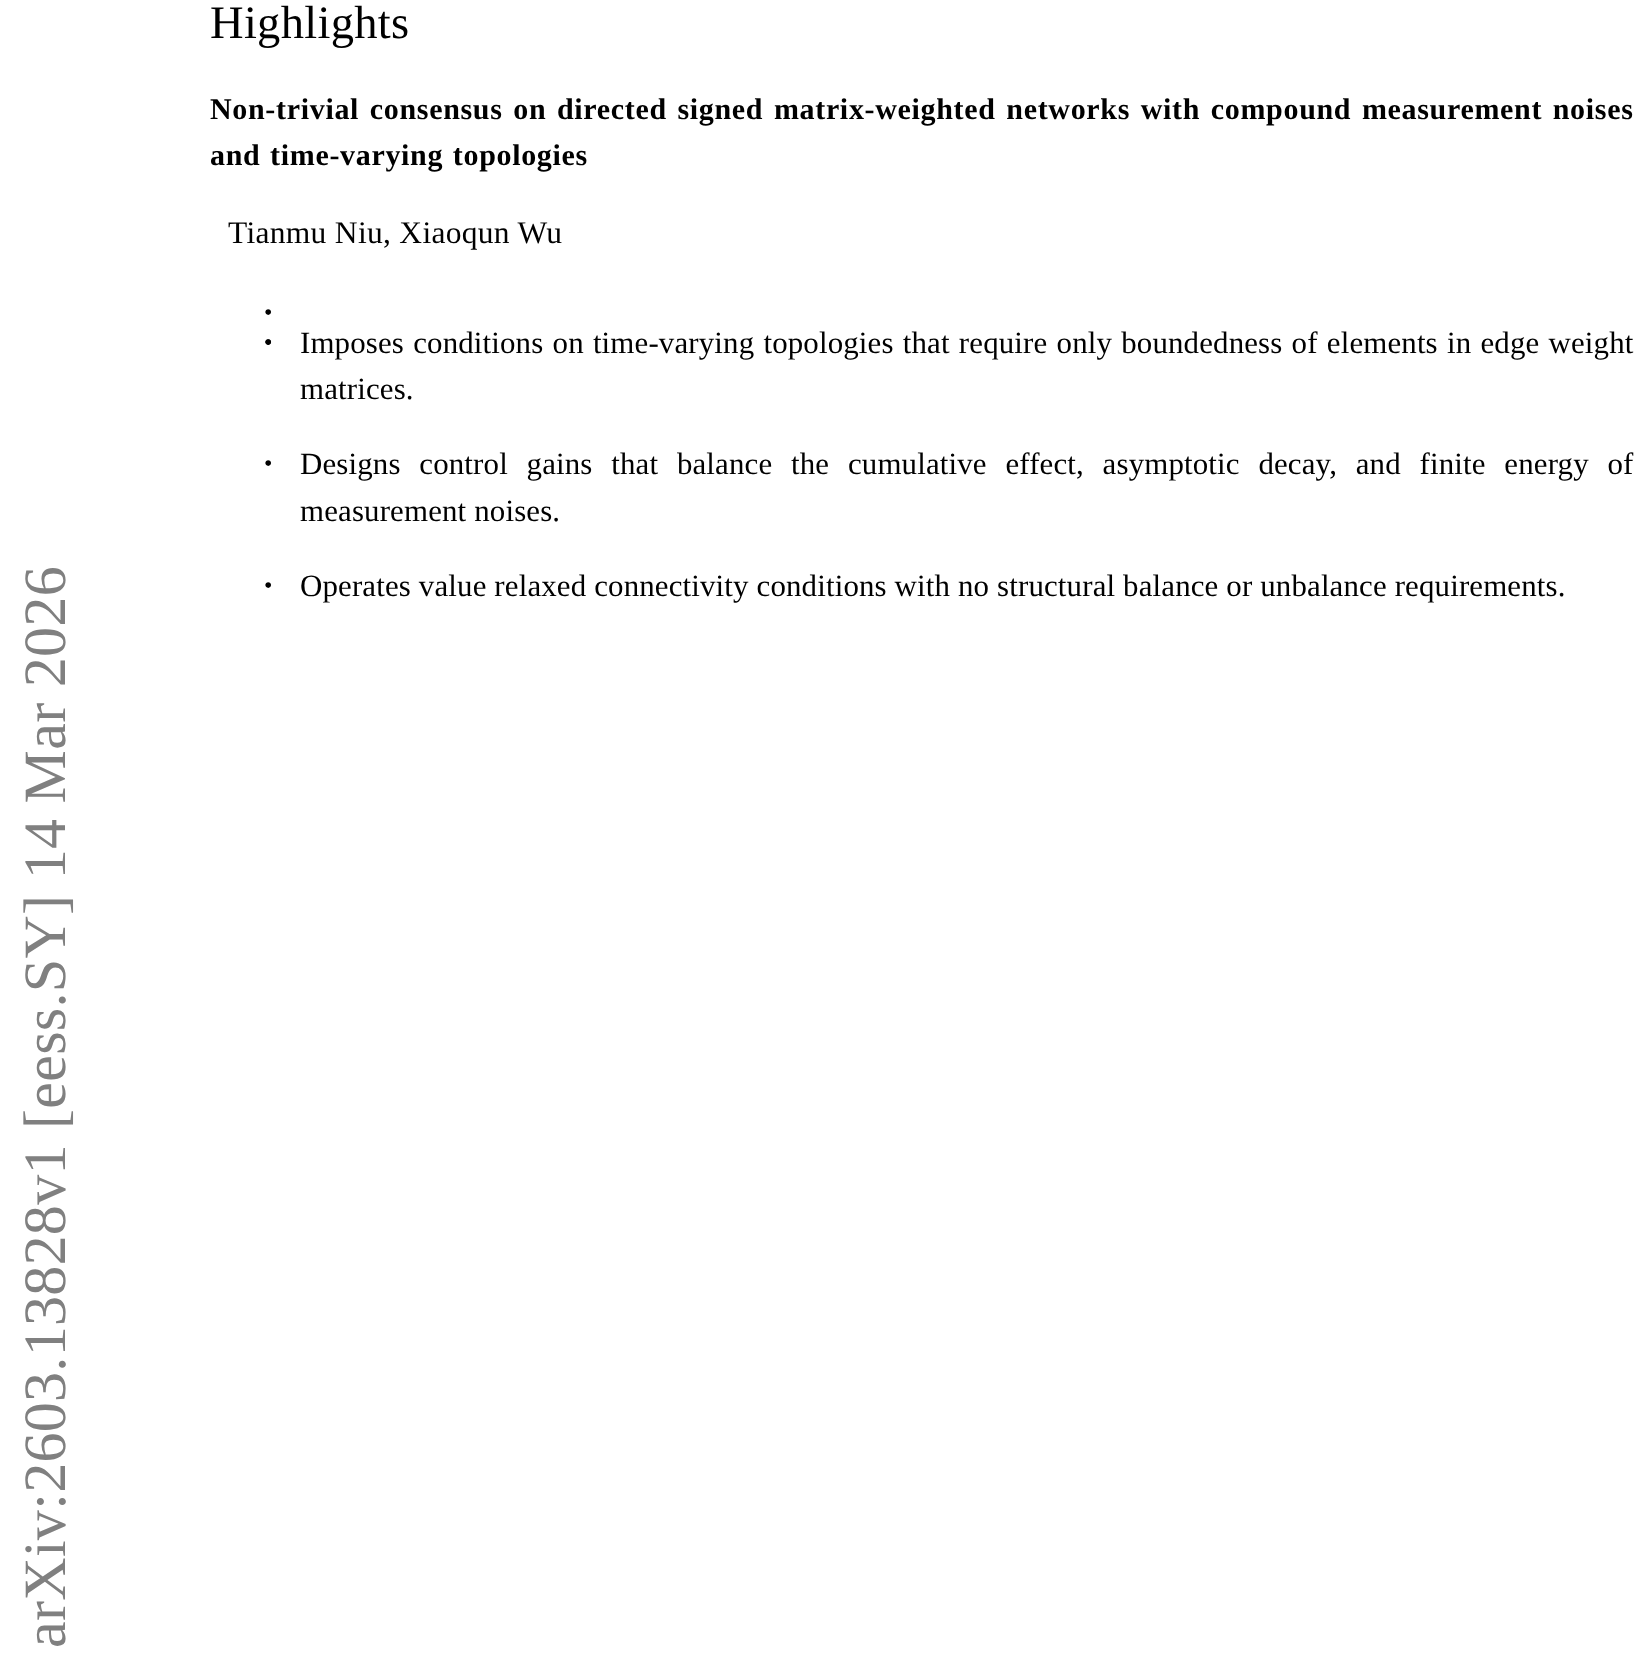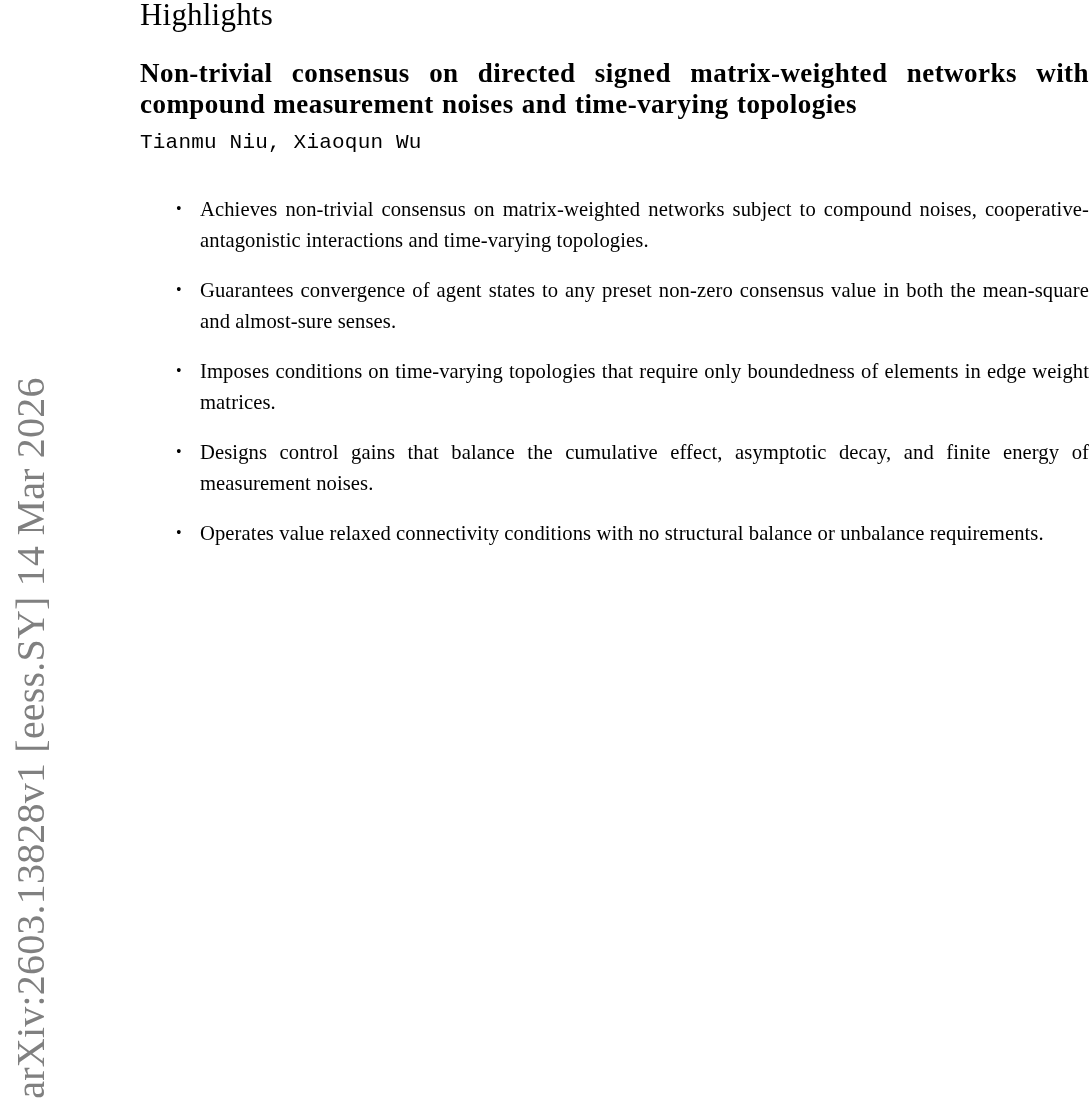--- a/index.html
+++ b/index.html
@@ -50,34 +50,34 @@
       color: #000;
       letter-spacing: 0.2px;
     }
     .title {
       position: absolute;
       top: 58px;
       left: 0;
       width: 949px;
       font-family: "Liberation Serif", serif;
       font-weight: bold;
-      font-size: 27px;
+      font-size: 20px;
       line-height: 31px;
       margin: 0;
       text-align: justify;
       letter-spacing: 0.45px;
       word-spacing: 1px;
     }
     .authors {
       position: absolute;
       top: 131px;
       left: 0;
-      font-family: Liberation Mono, monospace;
+      font-family: Liberation Serif, serif;
       font-size: 21px;
-      margin: 0;
+      margin: 12px;
       letter-spacing: 0.2px;
     }
     .highlights {
       position: absolute;
       top: 194px;
       left: 36px;
       width: 913px;
       list-style: none;
       margin: 0;
       padding: 0;
@@ -108,25 +108,23 @@
 </div>
 
 <div class="page">
   <h1 class="heading">Highlights</h1>
   <p class="title">Non-trivial consensus on directed signed matrix-weighted networks with compound measurement noises and time-varying topologies</p>
   <p class="authors">Tianmu Niu, Xiaoqun Wu</p>
 
   <ul class="highlights">
     <li class="highlight-item">
       <span class="bullet">•</span>
-      <span>Achieves non-trivial consensus on matrix-weighted networks subject to compound noises, cooperative-antagonistic interactions and time-varying topologies.</span>
     </li>
     <li class="highlight-item">
       <span class="bullet">•</span>
-      <span>Guarantees convergence of agent states to any preset non-zero consensus value in both the mean-square and almost-sure senses.</span>
     </li>
     <li class="highlight-item">
       <span class="bullet">•</span>
       <span>Imposes conditions on time-varying topologies that require only boundedness of elements in edge weight matrices.</span>
     </li>
     <li class="highlight-item">
       <span class="bullet">•</span>
       <span>Designs control gains that balance the cumulative effect, asymptotic decay, and finite energy of measurement noises.</span>
     </li>
     <li class="highlight-item">

